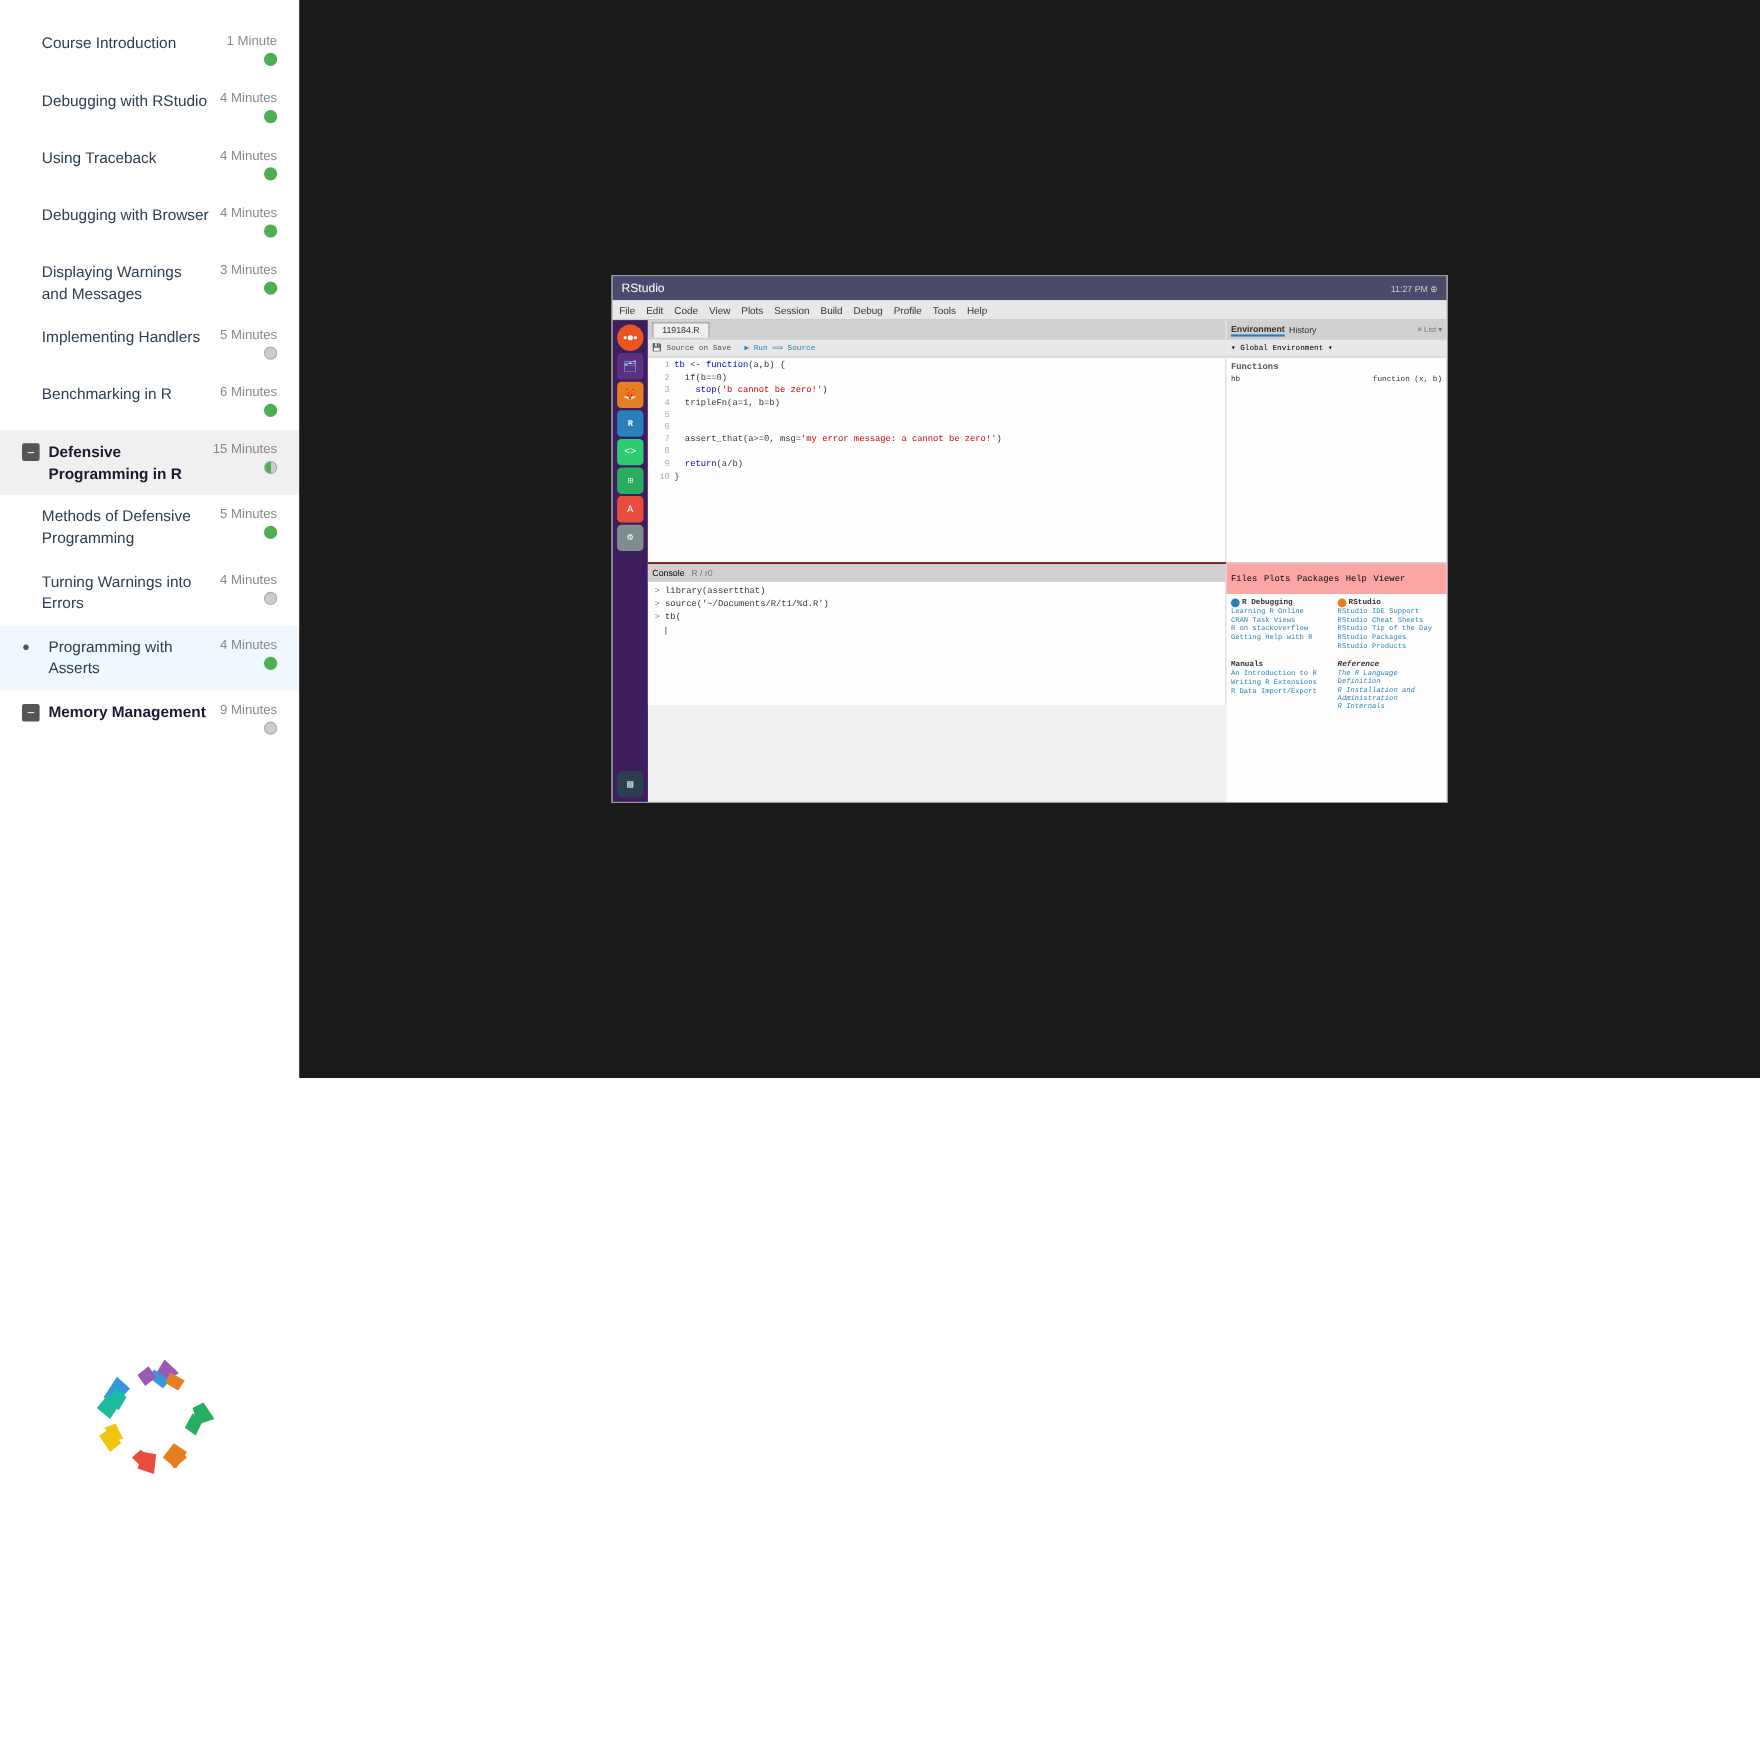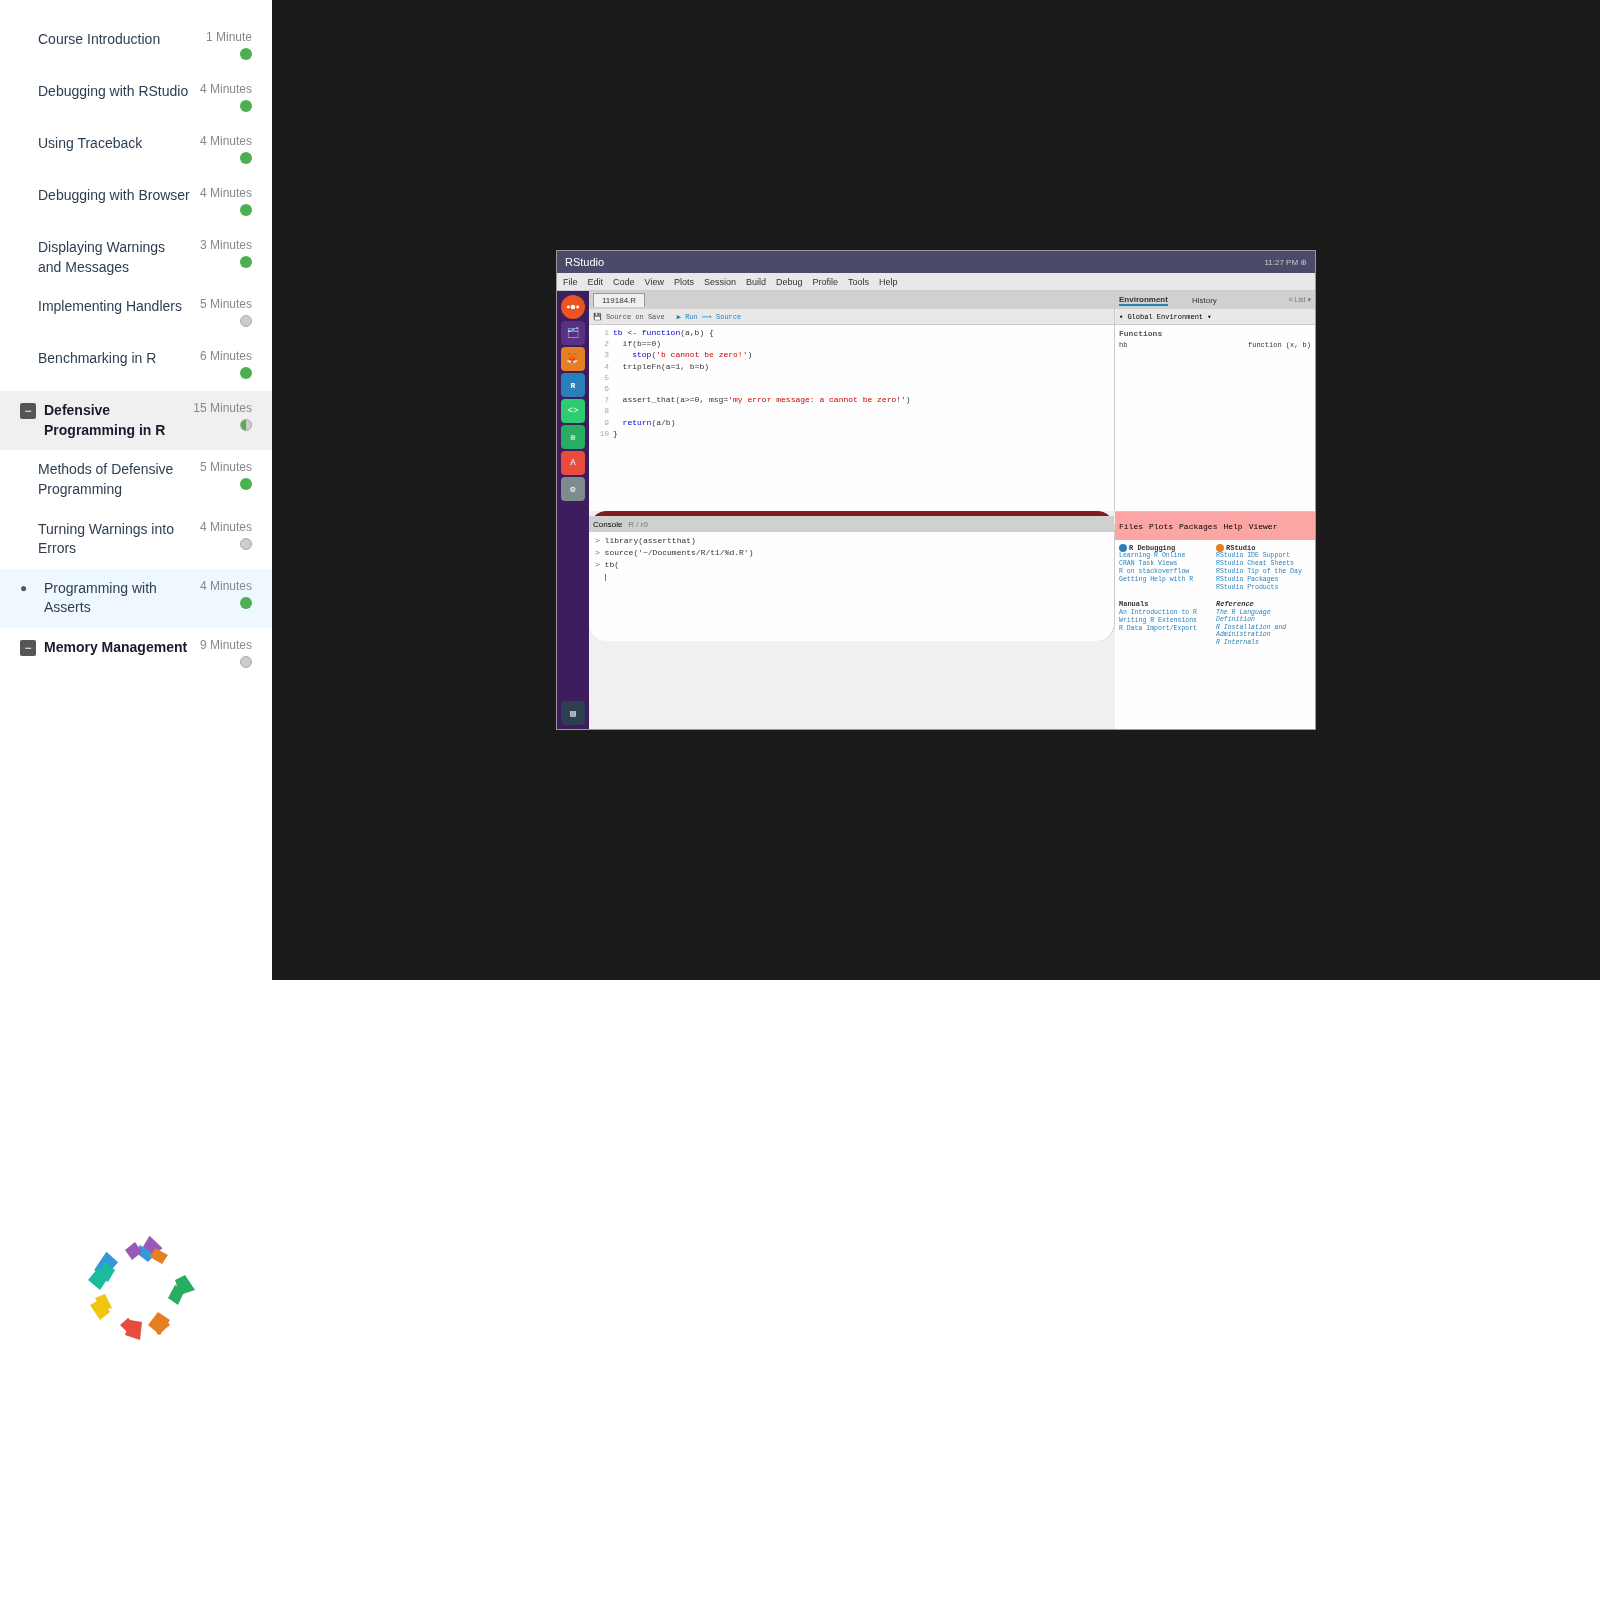--- a/index.html
+++ b/index.html
@@ -283,21 +283,21 @@
     }
 
     .panel-tabs {
       background: #d0d0d0;
       height: 18px;
       display: flex;
       align-items: center;
       padding: 0 4px;
       font-size: 8px;
       font-family: Arial, sans-serif;
-      gap: 24px;
+      gap: 4px;
     }
 
     .panel-tab {
       color: #333;
       cursor: pointer;
     }
 
     .panel-tab.active {
       font-weight: bold;
       border-bottom: 2px solid #2980b9;
@@ -328,23 +328,22 @@
       display: flex;
       justify-content: space-between;
       font-size: 7px;
       color: #333;
       padding: 1px 0;
     }
 
     .rstudio-console {
       height: 130px;
       background: #fefefe;
-      border-top: 5px solid #7f1d1d;
+      border-top: 2px solid #7f1d1d;
       border-right: 1px solid #ccc;
-      border-radius: 18px;
     }
 
     .console-tabs {
       background: #d0d0d0;
       height: 16px;
       display: flex;
       align-items: center;
       padding: 0 4px;
       font-size: 8px;
       font-family: Arial, sans-serif;

